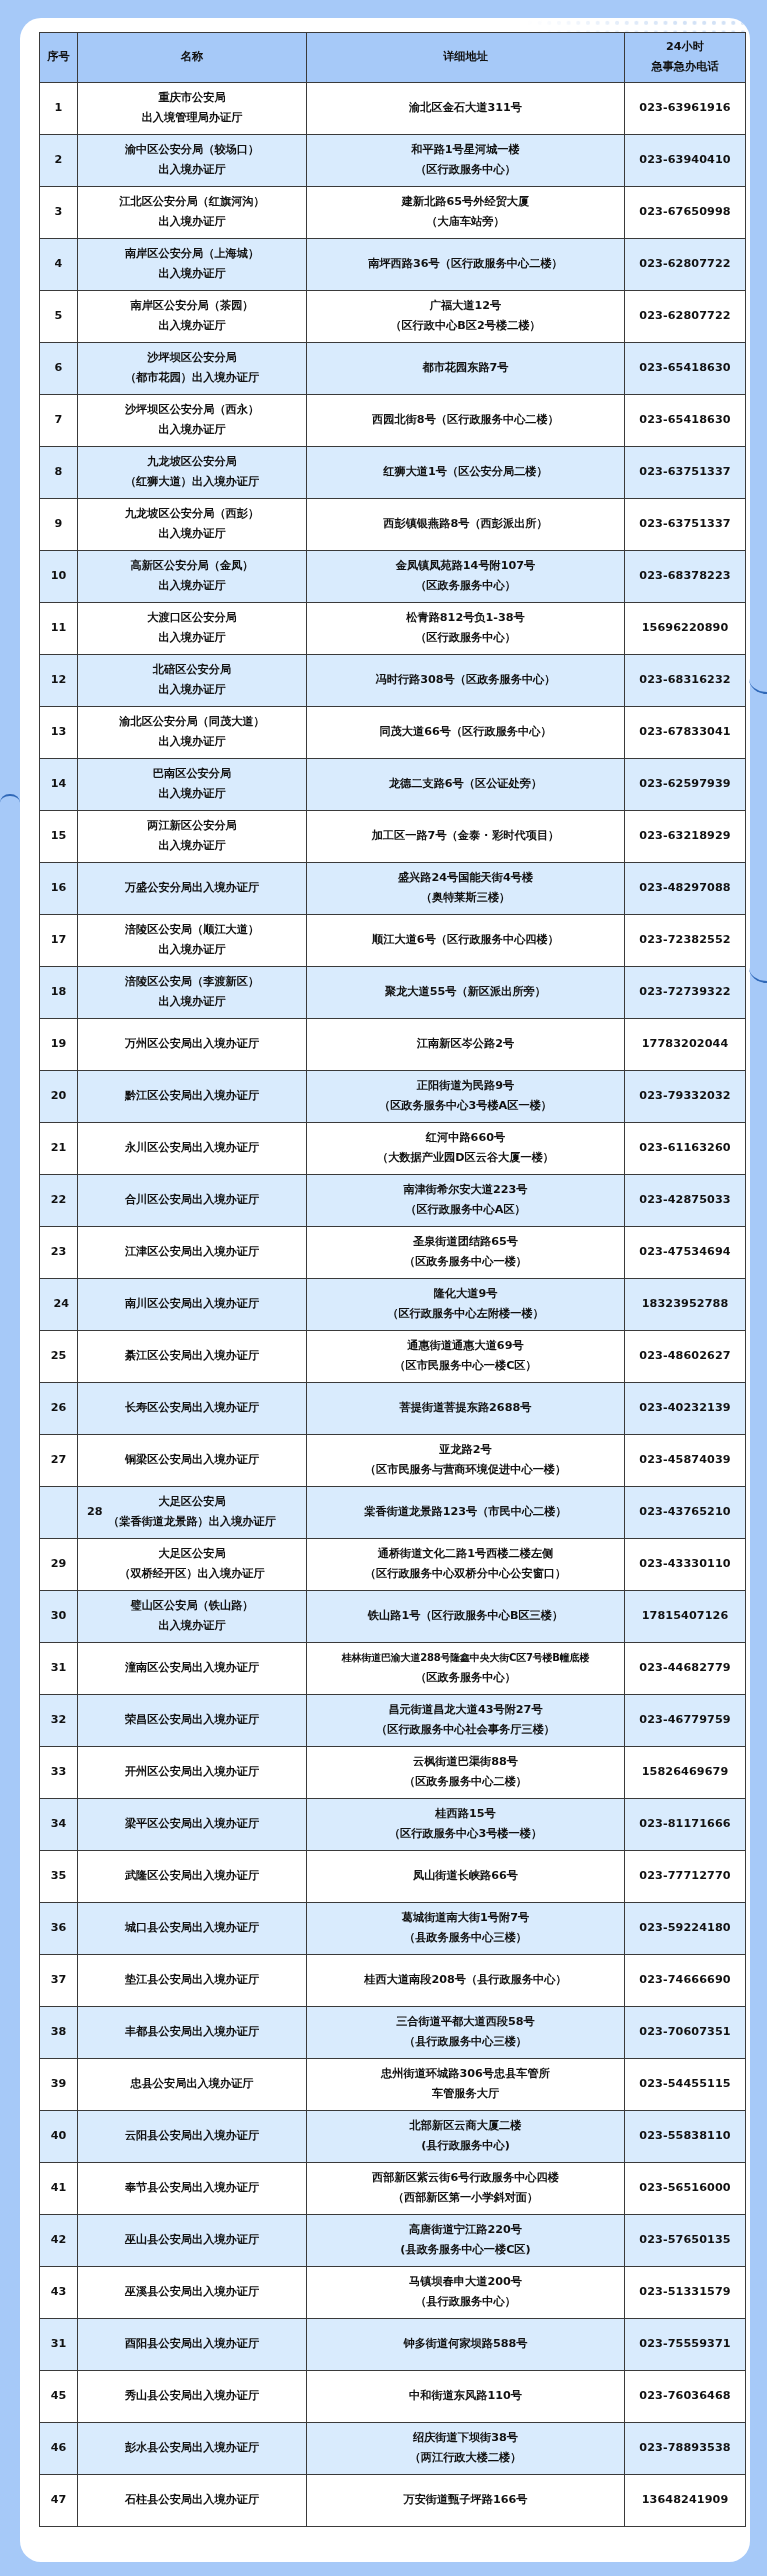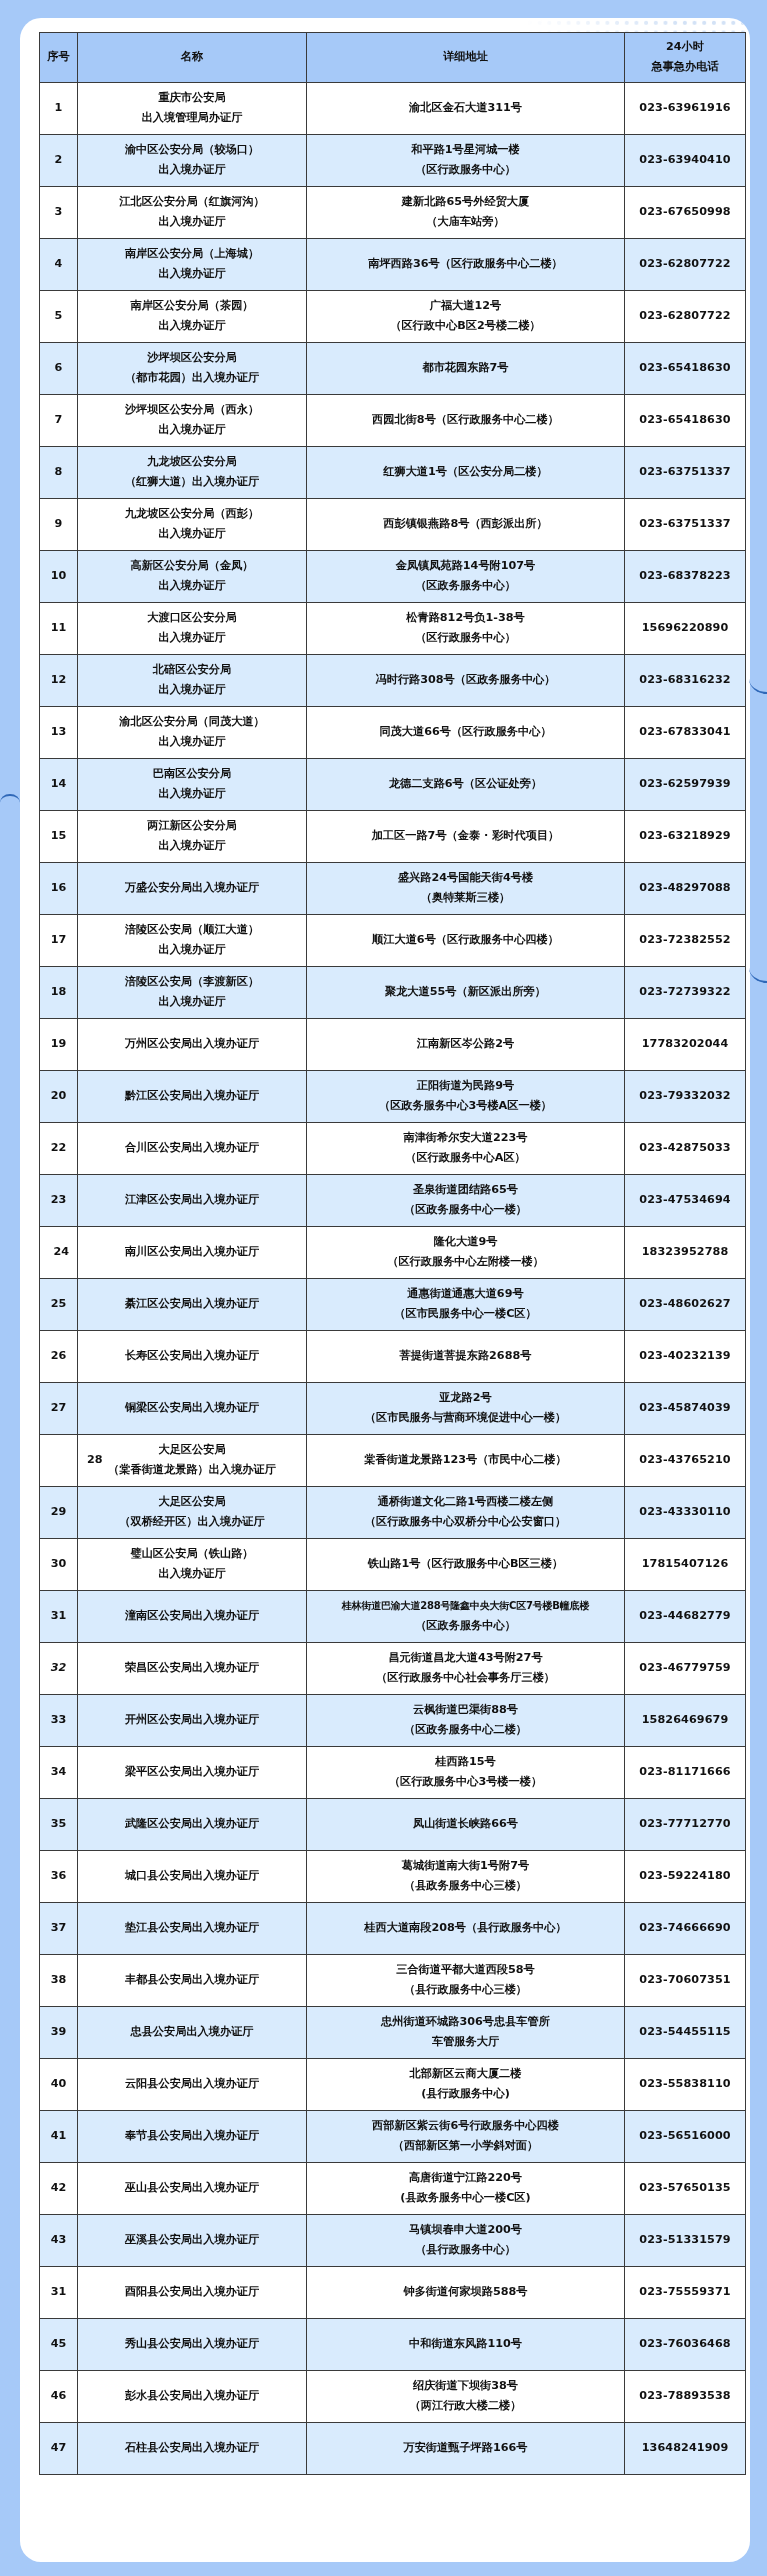--- a/index.html
+++ b/index.html
@@ -302,20 +302,31 @@
         <td>
           <span class="line">黔江区公安局出入境办证厅</span>
         </td>
         <td class="addr">
           <span class="line">正阳街道为民路9号</span>
           <span class="line">（区政务服务中心3号楼A区一楼）</span>
         </td>
         <td class="phone">023-79332032</td>
       </tr>
       <tr>
+        <td class="no" style="height: 51px;">21</td>
+        <td>
+          <span class="line">永川区公安局出入境办证厅</span>
+        </td>
+        <td class="addr">
+          <span class="line">红河中路660号</span>
+          <span class="line">（大数据产业园D区云谷大厦一楼）</span>
+        </td>
+        <td class="phone">023-61163260</td>
+      </tr>
+      <tr>
         <td class="no" style="height: 51px;">22</td>
         <td>
           <span class="line">合川区公安局出入境办证厅</span>
         </td>
         <td class="addr">
           <span class="line">南津街希尔安大道223号</span>
           <span class="line">（区行政服务中心A区）</span>
         </td>
         <td class="phone">023-42875033</td>
       </tr>
@@ -412,21 +423,21 @@
         <td>
           <span class="line">潼南区公安局出入境办证厅</span>
         </td>
         <td class="addr tight">
           <span class="line">桂林街道巴渝大道288号隆鑫中央大街C区7号楼B幢底楼</span>
           <span class="line">（区政务服务中心）</span>
         </td>
         <td class="phone">023-44682779</td>
       </tr>
       <tr>
-        <td class="no" style="height: 51px; font-style: italic;">32</td>
+        <td class="no" style="height: 51px;">32</td>
         <td>
           <span class="line">荣昌区公安局出入境办证厅</span>
         </td>
         <td class="addr">
           <span class="line">昌元街道昌龙大道43号附27号</span>
           <span class="line">（区行政服务中心社会事务厅三楼）</span>
         </td>
         <td class="phone">023-46779759</td>
       </tr>
       <tr>

